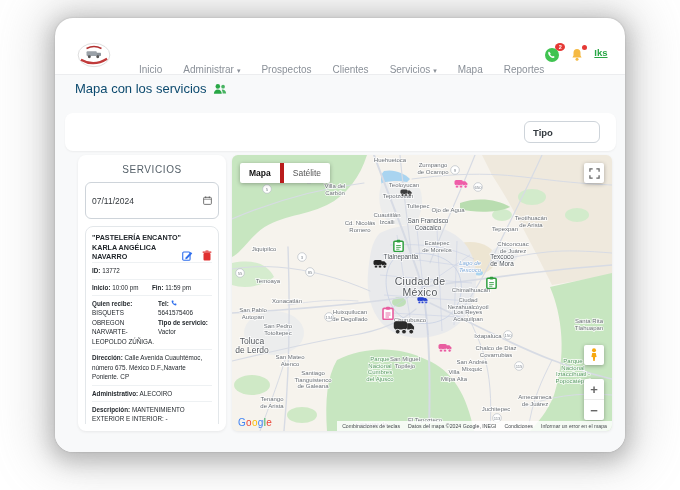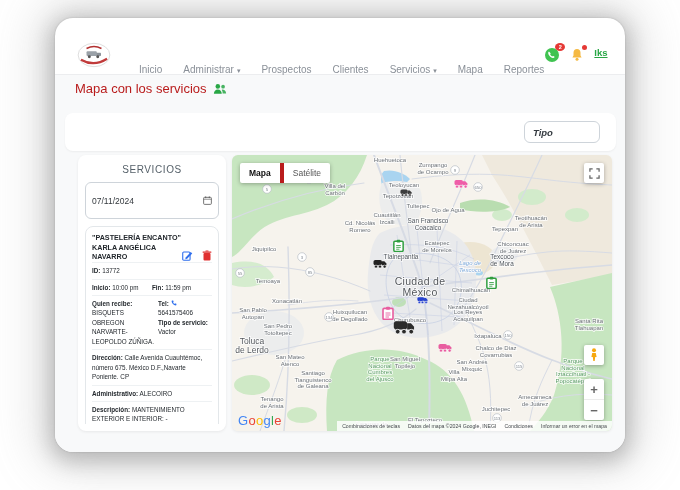--- a/index.html
+++ b/index.html
@@ -30,36 +30,36 @@
     display:flex;align-items:center;justify-content:center;padding:0 1px;
   }
   .dot{position:absolute;top:-2px;right:-2px;width:5px;height:5px;border-radius:50%;background:#e53935;}
   .username{font-size:9.5px;font-weight:bold;color:var(--brand-green,#28a745);text-decoration:underline;cursor:pointer;}
   
   .page-body{
     position:absolute;left:0;right:0;top:57px;bottom:0;background:#f8f9fa;
     border-radius:0 0 18px 18px;
   }
   .page-title-row{position:absolute;left:20px;top:6px;display:flex;align-items:center;gap:6px;}
-  .page-title{font-size:13px;font-weight:500;color:#b91c1c;margin:0;}
+  .page-title{font-size:13px;font-weight:500;color:#0c4a6e;margin:0;}
   
   .search-card{
     position:absolute;left:10px;top:38px;width:551px;height:38px;background:#fff;
     border-radius:8px;box-shadow:0 1px 2px rgba(0,0,0,.05);
   }
   .search-input{
     position:absolute;left:10px;top:8px;width:440px;height:22px;box-sizing:border-box;
     border:1px solid #ced4da;border-radius:6px;padding:0 8px;font-size:9px;color:#333;
     font-family:"Liberation Sans",sans-serif;outline:none;background:#fff;
   }
   .search-input::placeholder{color:#a2a8ae;}
   .tipo-box{
     position:absolute;left:459px;top:8px;width:76px;height:22px;box-sizing:border-box;
     border:1px solid #ced4da;border-radius:6px;background:#fff;display:flex;align-items:center;
-    padding:0 8px;font-size:9.5px;font-weight:bold;color:#343a40;cursor:pointer;font-style:italic;
+    padding:0 8px;font-size:9.5px;font-weight:bold;color:#343a40;cursor:pointer;
   }
   
   .sidebar{
     position:absolute;left:23px;top:80px;width:148px;height:276px;background:#fff;
     border-radius:8px;box-shadow:0 1px 3px rgba(0,0,0,.07);box-sizing:border-box;
     padding:7px;display:flex;flex-direction:column;overflow:hidden;
   }
   .sidebar-heading{font-size:10px;color:#556069;letter-spacing:.6px;text-align:center;margin:2px 0 7px;}
   .date-box{
     border:1px solid #ced4da;border-radius:6px;height:19px;display:flex;align-items:center;
@@ -108,21 +108,21 @@
     display:flex;align-items:center;justify-content:center;cursor:pointer;
   }
   .fs-btn{top:8px;width:20px;height:20px;}
   .pegman-btn{top:190px;width:20px;height:20px;}
   .zoom-ctl{
     position:absolute;right:8px;top:224px;width:20px;height:41px;background:#fff;border-radius:2px;
     box-shadow:0 1px 4px rgba(0,0,0,.3);display:flex;flex-direction:column;
   }
   .zoom-btn{flex:1;display:flex;align-items:center;justify-content:center;font-size:13px;color:#666;cursor:pointer;font-weight:bold;}
   .zoom-btn:first-child{border-bottom:1px solid #ececec;}
-  .google-logo{position:absolute;left:6px;bottom:3px;font-size:13px;font-weight:500;letter-spacing:.3px;}
+  .google-logo{position:absolute;left:6px;bottom:3px;font-size:10px;font-weight:500;letter-spacing:.3px;}
   .attrib{
     position:absolute;right:0;bottom:0;background:rgba(255,255,255,.82);font-size:5.2px;color:#45494d;
     padding:2px 5px;display:flex;gap:8px;align-items:center;
   }
   .attrib span{white-space:nowrap;}
 </style>
 </head>
 <body>
 
 <div class="window">

